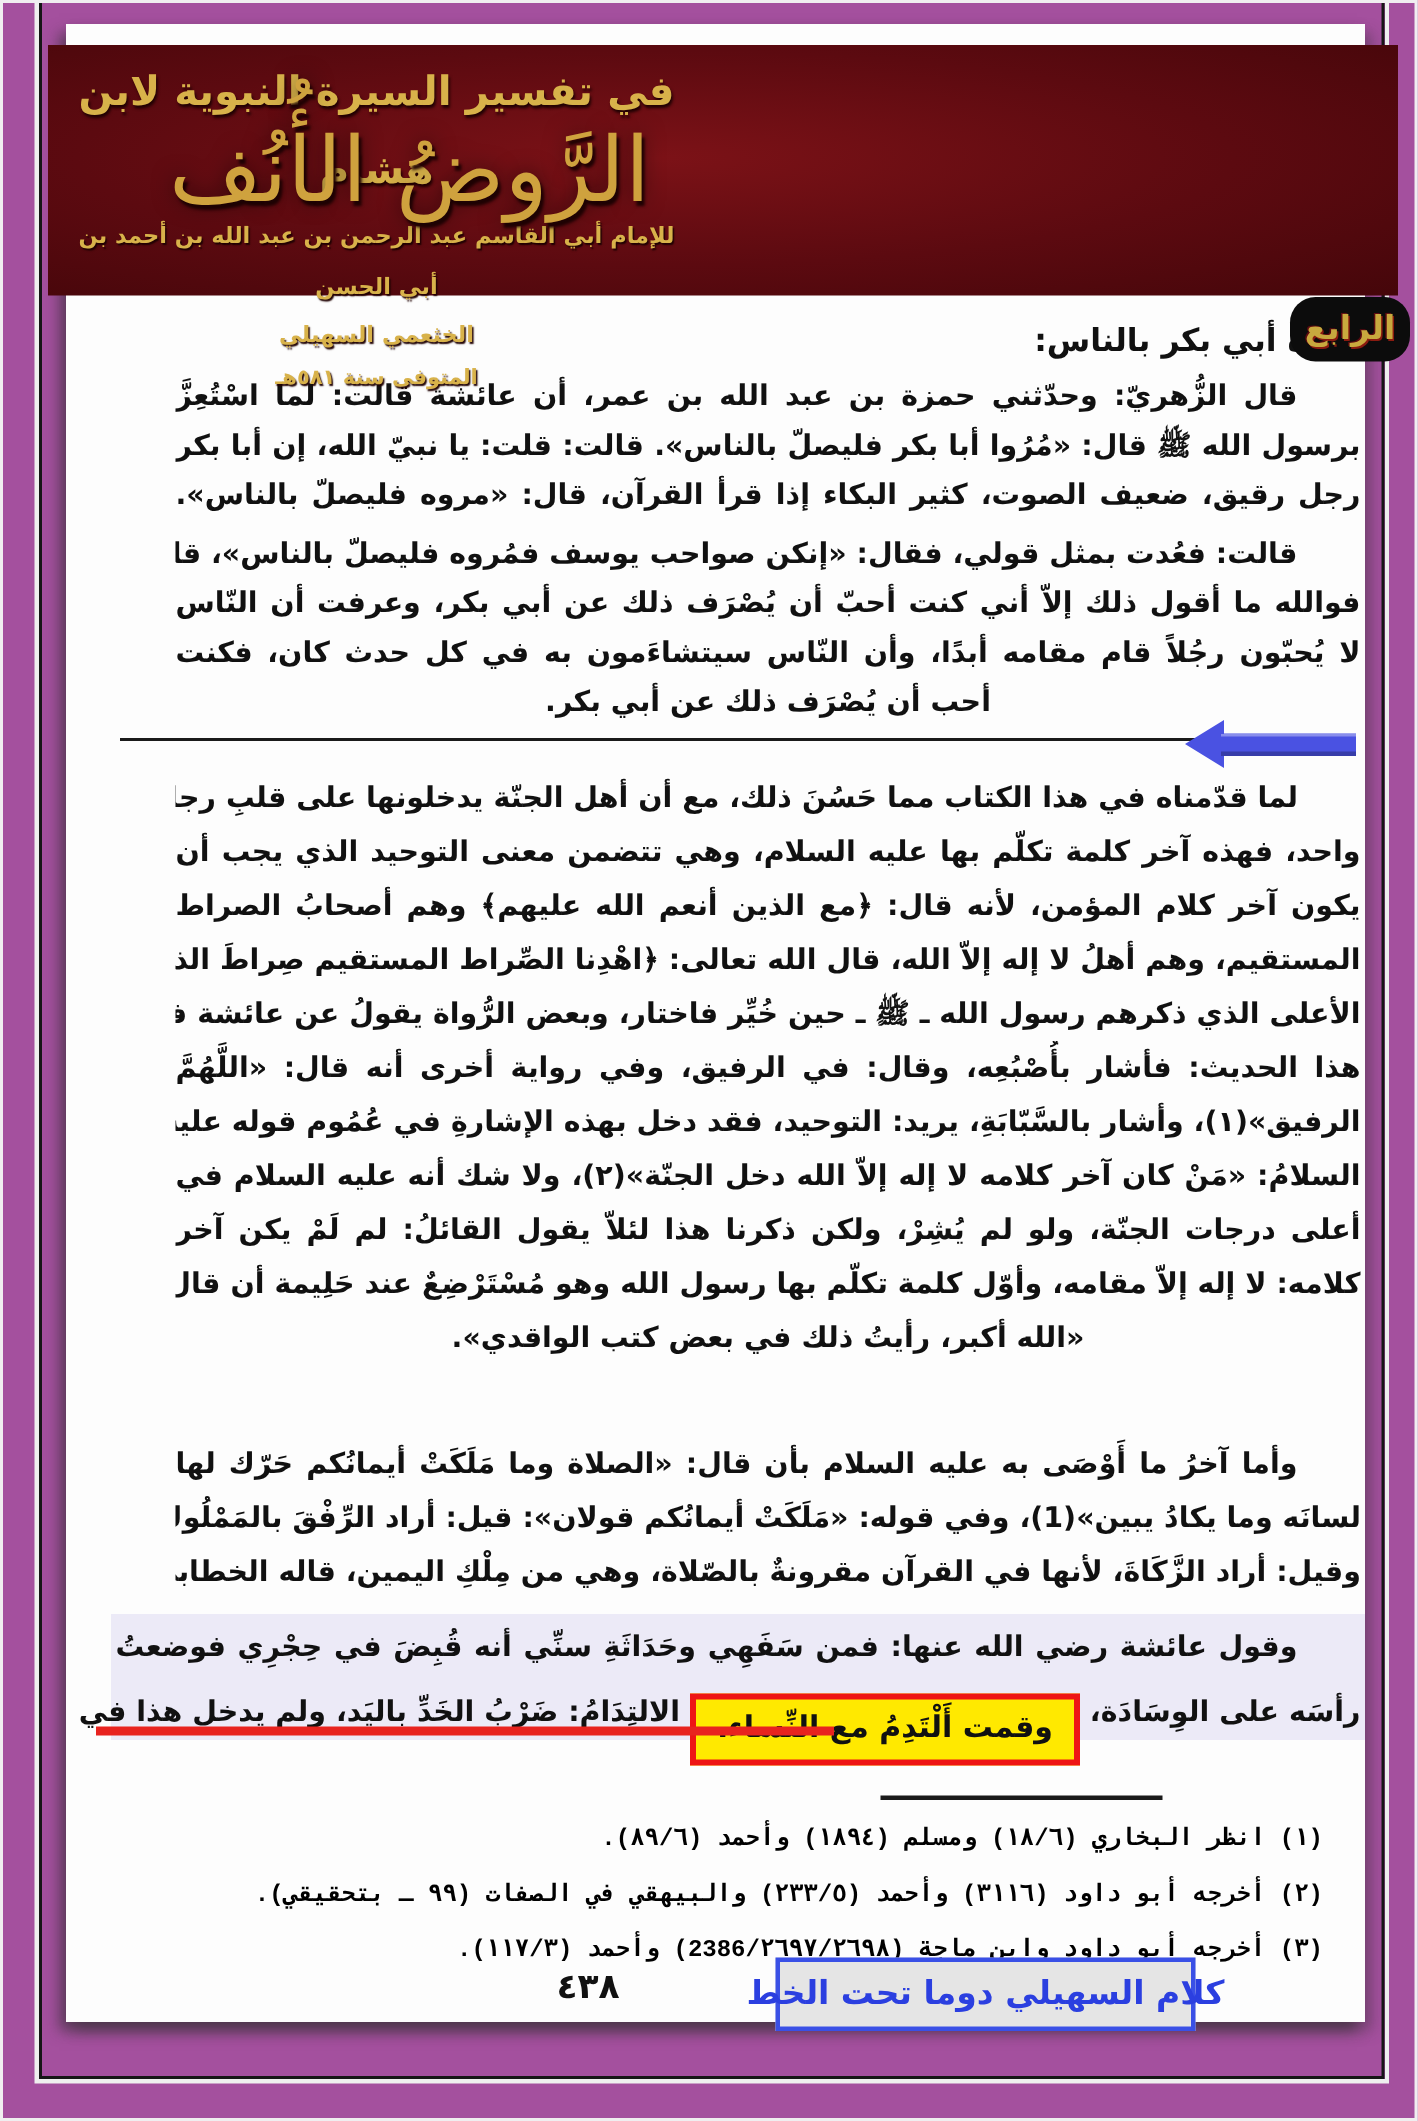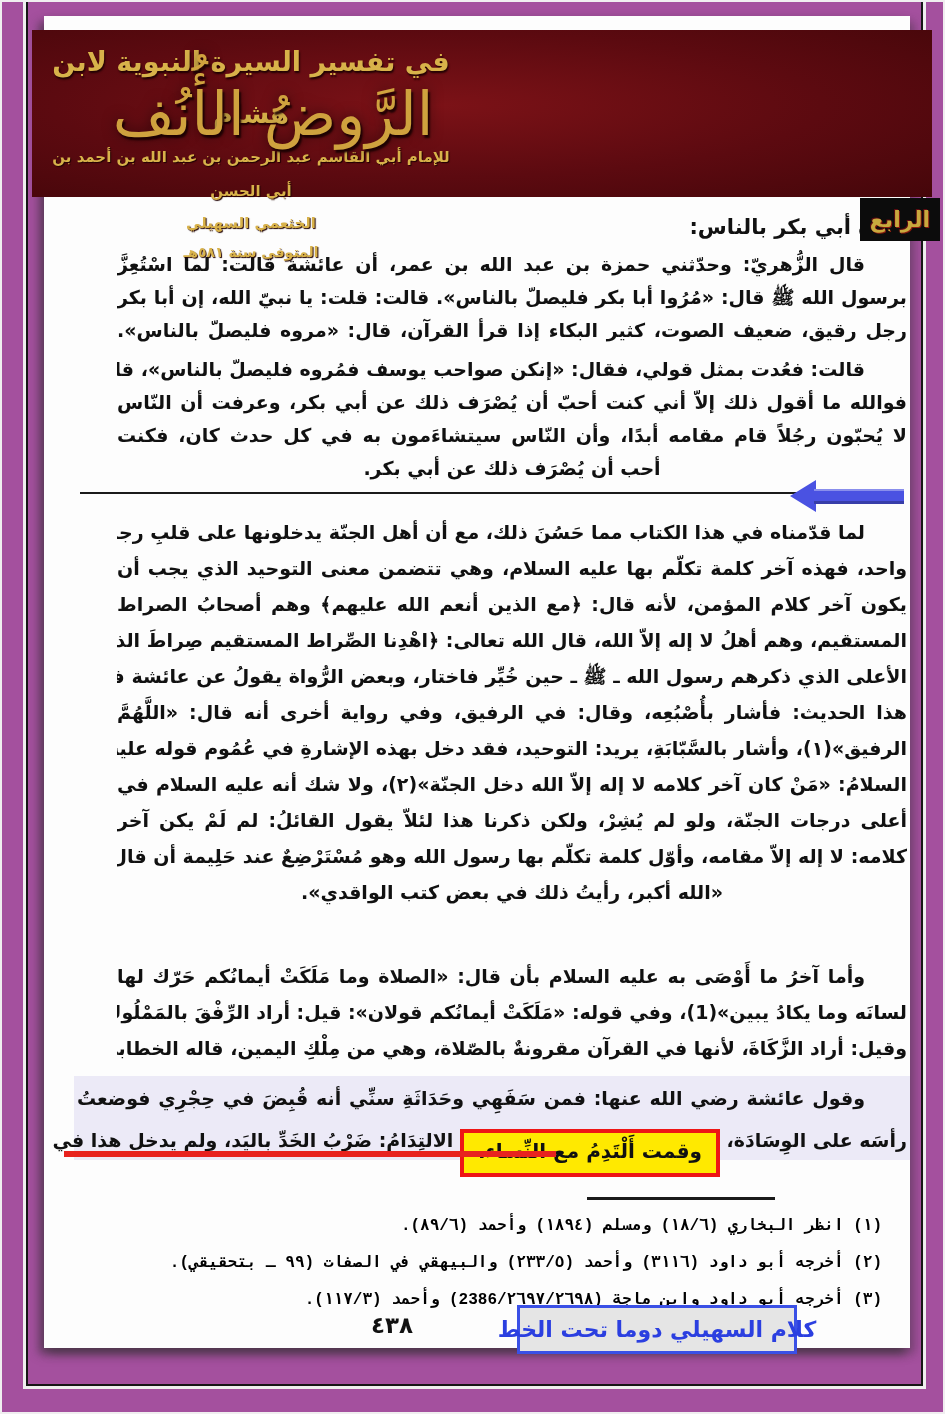--- a/index.html
+++ b/index.html
@@ -21,21 +21,21 @@
   .banner-auth1 { font-size:15px; font-weight:bold; line-height:34px; text-shadow:1px 1px 1px #200203; }
   .banner-auth2 { font-size:15px; font-weight:bold; line-height:30px; text-shadow:1px 1px 1px #200203; }
   .banner-death { font-size:14px; font-weight:bold; line-height:28px; text-shadow:1px 1px 1px #200203; }
   .banner-title { position:absolute; left:6px; top:0; width:470px; height:167px; display:flex; align-items:center; justify-content:center;
     font-size:60px; font-weight:normal; color:#CFA23E; letter-spacing:-2px; white-space:nowrap;
     text-shadow:2px 3px 2px #1e0203, 0 0 14px rgba(0,0,0,.55); }
 
   
   .volume-tab { position:absolute; left:858px; top:196px; width:80px; height:43px; background:#0c0c0c; z-index:6;
     display:flex; align-items:center; justify-content:center; font-size:22px; font-weight:bold; color:#C8A93E;
-    text-shadow:1px 1px 0 #8a1b10, -1px -1px 0 #5c0a10; }
+    text-shadow:1px 1px 0 #8a1b10, -1px -1px 0 #5c0a10;border-radius:17px; }
 
   
   .content { position:absolute; left:75px; top:0; width:830px; direction:rtl; color:#111; z-index:4; }
   .heading { position:absolute; top:213px; right:0; font-size:21px; font-weight:bold; }
   .para { position:absolute; right:0; width:830px; }
   .bline { font-size:19px; font-weight:bold; line-height:33px; height:33px; overflow:hidden;
     text-align:justify; text-align-last:justify; white-space:nowrap;margin-left:40px; }
   .lh36 .bline { line-height:36px; height:36px; }
   .line-indent { padding-right:42px; }
   .line-center { text-align:center; text-align-last:center; }

